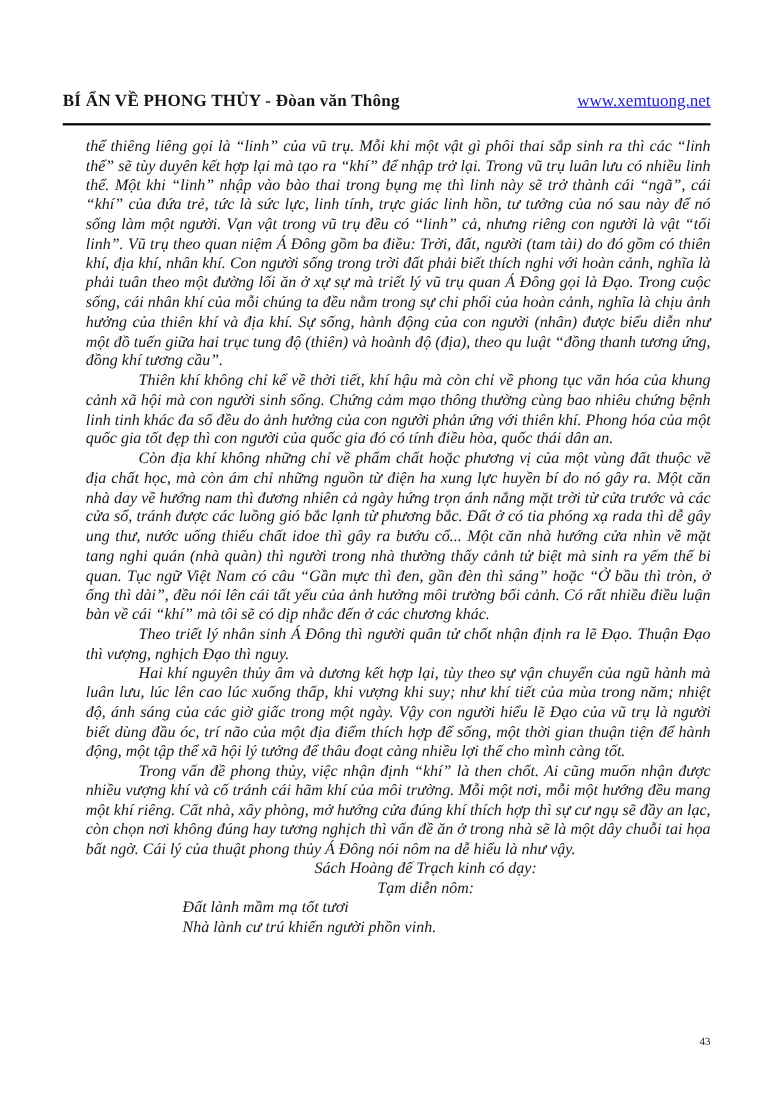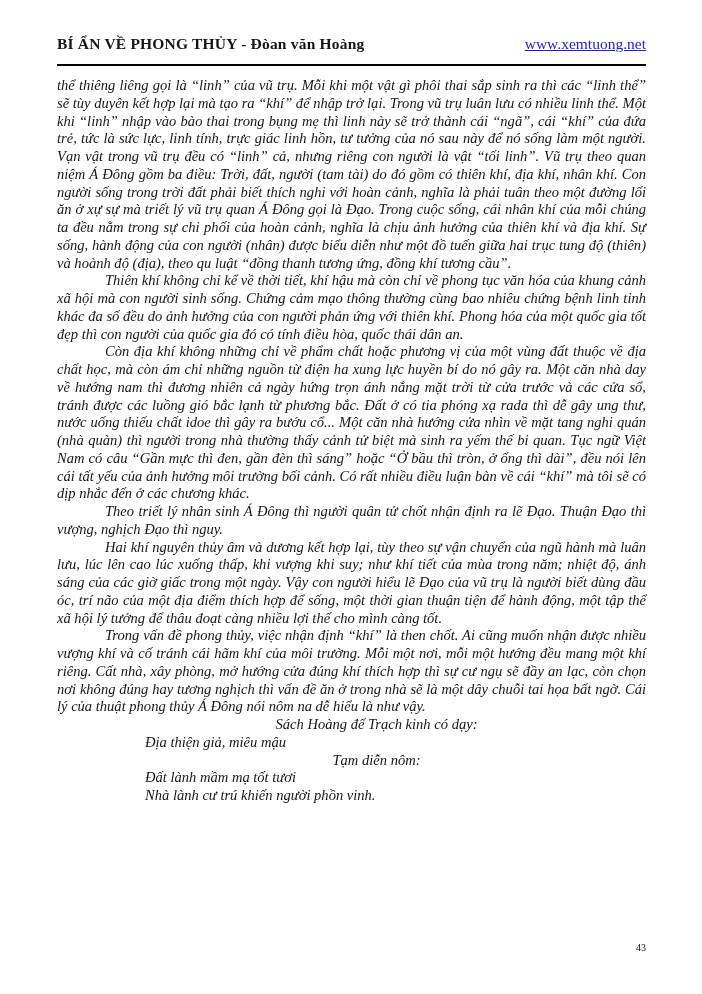--- a/index.html
+++ b/index.html
@@ -26,28 +26,29 @@
     font-size: 15.5px;
     letter-spacing: 0.2px;
     white-space: nowrap;
   }
   .header .site-link {
     font-size: 15.5px;
     color: #2323cc;
     text-decoration: underline;
     cursor: pointer;
     white-space: nowrap;
+    margin-top: 48px;
   }
   .rule {
     border: none;
     border-top: 2px solid #000;
     margin: 11px 56px 0 57px;
   }
   .content {
-    margin: 11px 56px 0 57px;
+    margin: 11px 56px 0 78px;
     font-style: italic;
     font-size: 14.55px;
     line-height: 17.75px;
     text-align: justify;
   }
   .content p { margin: 0; text-indent: 48px; }
   .content p.continued { text-indent: 0; }
   .content .tab1 { text-align: center; padding-left: 50px; }
   .content .tab2 { text-align: left; padding-left: 88px; }
   .page-number {
@@ -57,36 +58,35 @@
     font-size: 10px;
     font-style: normal;
   }
 </style>
 </head>
 <body>
 
 <div class="page">
 
   <div class="header">
-    <span class="title">BÍ ẨN VỀ PHONG THỦY  - Đòan văn Hoàng</span>
+    <span class="title">BÍ ẨN VỀ PHONG THỦY  - Đòan văn Thông</span>
     <a class="site-link">www.xemtuong.net</a>
   </div>
 
   <hr class="rule">
 
   <div class="content">
     <p class="continued">thể thiêng liêng gọi là “linh” của vũ trụ. Mỗi khi một vật gì phôi thai sắp sinh ra thì các “linh thể” sẽ tùy duyên kết hợp lại mà tạo ra “khí” để nhập trở lại. Trong vũ trụ luân lưu có nhiều linh thể. Một khi “linh” nhập vào bào thai trong bụng mẹ thì linh này sẽ trở thành cái “ngã”, cái “khí” của đứa trẻ, tức là sức lực, linh tính, trực giác linh hồn, tư tưởng của nó sau này để nó sống làm một người. Vạn vật trong vũ trụ đều có “linh” cả, nhưng riêng con người là vật “tối linh”. Vũ trụ theo quan niệm Á Đông gồm ba điều: Trời, đất, người (tam tài) do đó gồm có thiên khí, địa khí, nhân khí. Con người sống trong trời đất phải biết thích nghi với hoàn cảnh, nghĩa là phải tuân theo một đường lối ăn ở xự sự mà triết lý vũ trụ quan Á Đông gọi là Đạo. Trong cuộc sống, cái nhân khí của mỗi chúng ta đều nằm trong sự chi phối của hoàn cảnh, nghĩa là chịu ảnh hưởng của thiên khí và địa khí. Sự sống, hành động của con người (nhân) được biểu diễn như một đồ tuến giữa hai trục tung độ (thiên) và hoành độ (địa), theo qu luật “đồng thanh tương ứng, đồng khí tương cầu”.</p>
     <p>Thiên khí không chỉ kể về thời tiết, khí hậu mà còn chỉ về phong tục văn hóa của khung cảnh xã hội mà con người sinh sống. Chứng cảm mạo thông thường cùng bao nhiêu chứng bệnh linh tinh khác đa số đều do ảnh hưởng của con người phản ứng với thiên khí. Phong hóa của một quốc gia tốt đẹp thì con người của quốc gia đó có tính điều hòa, quốc thái dân an.</p>
     <p>Còn địa khí không những chỉ về phẩm chất hoặc phương vị của một vùng đất thuộc về địa chất học, mà còn ám chỉ những nguồn từ điện ha xung lực huyền bí do nó gây ra. Một căn nhà day về hướng nam thì đương nhiên cả ngày hứng trọn ánh nắng mặt trời từ cửa trước và các cửa sổ, tránh được các luồng gió bắc lạnh từ phương bắc. Đất ở có tia phóng xạ rada thì dễ gây ung thư, nước uống thiếu chất idoe thì gây ra bướu cổ... Một căn nhà hướng cửa nhìn về mặt tang nghi quán (nhà quàn) thì người trong nhà thường thấy cảnh tử biệt mà sinh ra yếm thế bi quan. Tục ngữ Việt Nam có câu “Gần mực thì đen, gần đèn thì sáng” hoặc “Ở bầu thì tròn, ở ống thì dài”, đều nói lên cái tất yếu của ảnh hưởng môi trường bối cảnh. Có rất nhiều điều luận bàn về cái “khí” mà tôi sẽ có dịp nhắc đến ở các chương khác.</p>
     <p>Theo triết lý nhân sinh Á Đông thì người quân tử chốt nhận định ra lẽ Đạo. Thuận Đạo thì vượng, nghịch Đạo thì nguy.</p>
     <p>Hai khí nguyên thủy âm và dương kết hợp lại, tùy theo sự vận chuyển của ngũ hành mà luân lưu, lúc lên cao lúc xuống thấp, khi vượng khi suy; như khí tiết của mùa trong năm; nhiệt độ, ánh sáng của các giờ giấc trong một ngày. Vậy con người hiểu lẽ Đạo của vũ trụ là người biết dùng đầu óc, trí não của một địa điểm thích hợp để sống, một thời gian thuận tiện để hành động, một tập thể xã hội lý tưởng để thâu đoạt càng nhiều lợi thế cho mình càng tốt.</p>
     <p>Trong vấn đề phong thủy, việc nhận định “khí” là then chốt. Ai cũng muốn nhận được nhiều vượng khí và cố tránh cái hãm khí của môi trường. Mỗi một nơi, mỗi một hướng đều mang một khí riêng. Cất nhà, xây phòng, mở hướng cửa đúng khí thích hợp thì sự cư ngụ sẽ đầy an lạc, còn chọn nơi không đúng hay tương nghịch thì vấn đề ăn ở trong nhà sẽ là một dây chuỗi tai họa bất ngờ. Cái lý của thuật phong thủy Á Đông nói nôm na dễ hiểu là như vậy.</p>
 
     <div class="tab1">Sách Hoàng đế Trạch kinh có dạy:</div>
-    <div class="tab2">Địa thiện giả, miêu mậu</div>
     <div class="tab1">Tạm diễn nôm:</div>
     <div class="tab2">Đất lành mầm mạ tốt tươi</div>
     <div class="tab2">Nhà lành cư trú khiến người phồn vinh.</div>
   </div>
 
   <div class="page-number">43</div>
 
 </div>
 
 </body></html>

